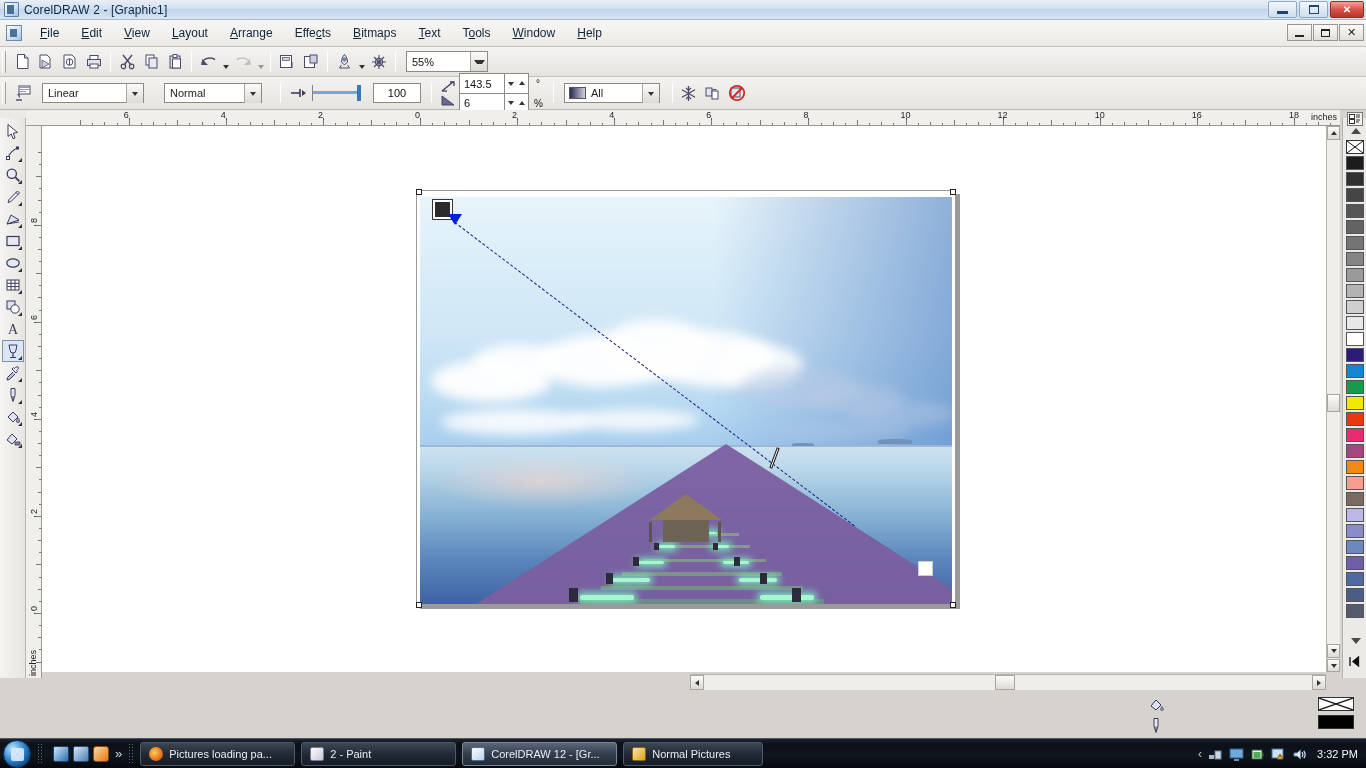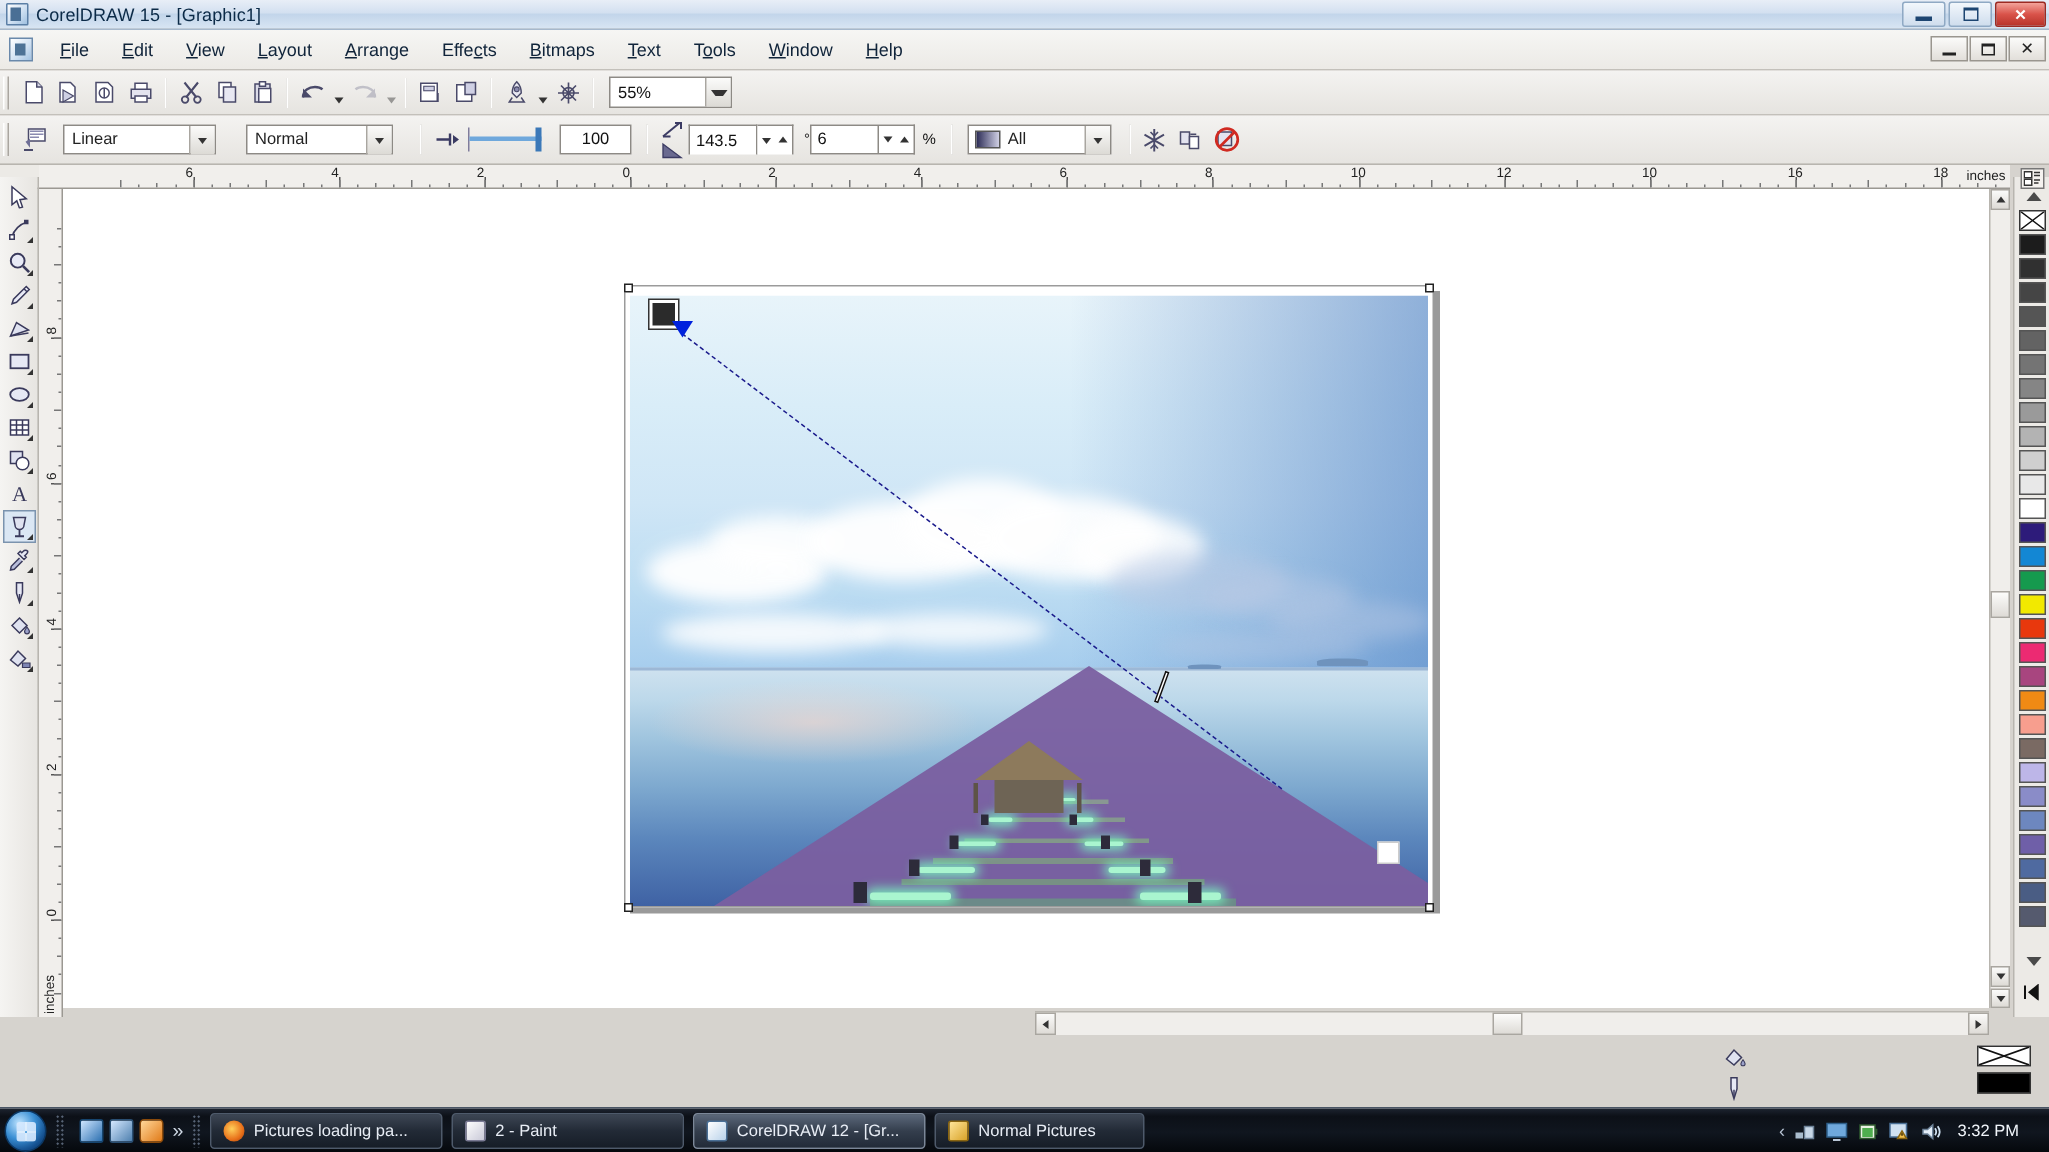--- a/index.html
+++ b/index.html
@@ -327,30 +327,30 @@
     display:flex; align-items:center; gap:6px; color:#e8edf5; font-size:11px;
     white-space:nowrap; overflow:hidden;
   }
   .taskbtn.active{
     background: linear-gradient(to bottom,#5b687a,#343e4d 50%,#222b38);
     border-color:#7b8798;
   }
   .tb-app-icon{ width:14px;height:14px; border-radius:2px; flex:none;}
   .tray{ position:absolute; right:4px; top:0; height:30px; display:flex; align-items:center; gap:6px; color:#eef3fa; font-size:11px;}
   .tray-ic{ width:15px; height:15px; }
-  .clock{ margin-left:4px; margin-right:16px; font-size:11px; color:#f2f6fb;}
+  .clock{ margin-left:4px; margin-right:4px; font-size:11px; color:#f2f6fb;}
 </style>
 </head>
 <body>
 
 <div id="app">
 
   <div class="titlebar">
     <div class="title-icon"></div>
-    <div class="title-text">CorelDRAW 15 - [Graphic1]</div>
+    <div class="title-text">CorelDRAW 2 - [Graphic1]</div>
     <div class="win-btns">
       <div class="win-btn">
           <span class="min-glyph"></span>
         </div>
       <div class="win-btn">
           <span class="max-glyph"></span>
         </div>
       <div class="win-btn close">✕</div>
     </div>
   </div>
@@ -545,21 +545,21 @@
       <div style="display:flex;flex-direction:column;gap:1px;">
         <svg width="16" height="13" viewBox="0 0 16 13">
           <path d="M2 11L13 2" stroke="#3b3b63" stroke-width="1.3"></path>
             <path d="M10 2h4v4" fill="none" stroke="#3b3b63" stroke-width="1.3"></path>
             <path d="M2 11h5" stroke="#3b3b63" stroke-width="1.3"></path>
         </svg>
         <svg width="16" height="13" viewBox="0 0 16 13">
           <path d="M2 2v9h12z" fill="#6a6a90" stroke="#3b3b63" stroke-width=".9"></path>
         </svg>
       </div>
-      <div style="display:flex;flex-direction:row;margin-left:3px;">
+      <div style="display:flex;flex-direction:column;margin-left:3px;">
         <div style="display:flex;align-items:center;">
           <div class="num-field" style="width:46px;border-bottom:none;justify-content:flex-start;padding-left:4px;">143.5</div>
           <div style="width:24px;height:20px;background:#fff;border:1px solid #8d8a85;border-left:none;border-bottom:none;display:flex;align-items:center;justify-content:space-around;">
             <span class="spin-dn"></span>
               <span class="spin-up"></span>
           </div>
           <span style="margin-left:7px;font-size:10px;color:#111;">°</span>
         </div>
         <div style="display:flex;align-items:center;">
           <div class="num-field" style="width:46px;justify-content:flex-start;padding-left:4px;">6</div>

